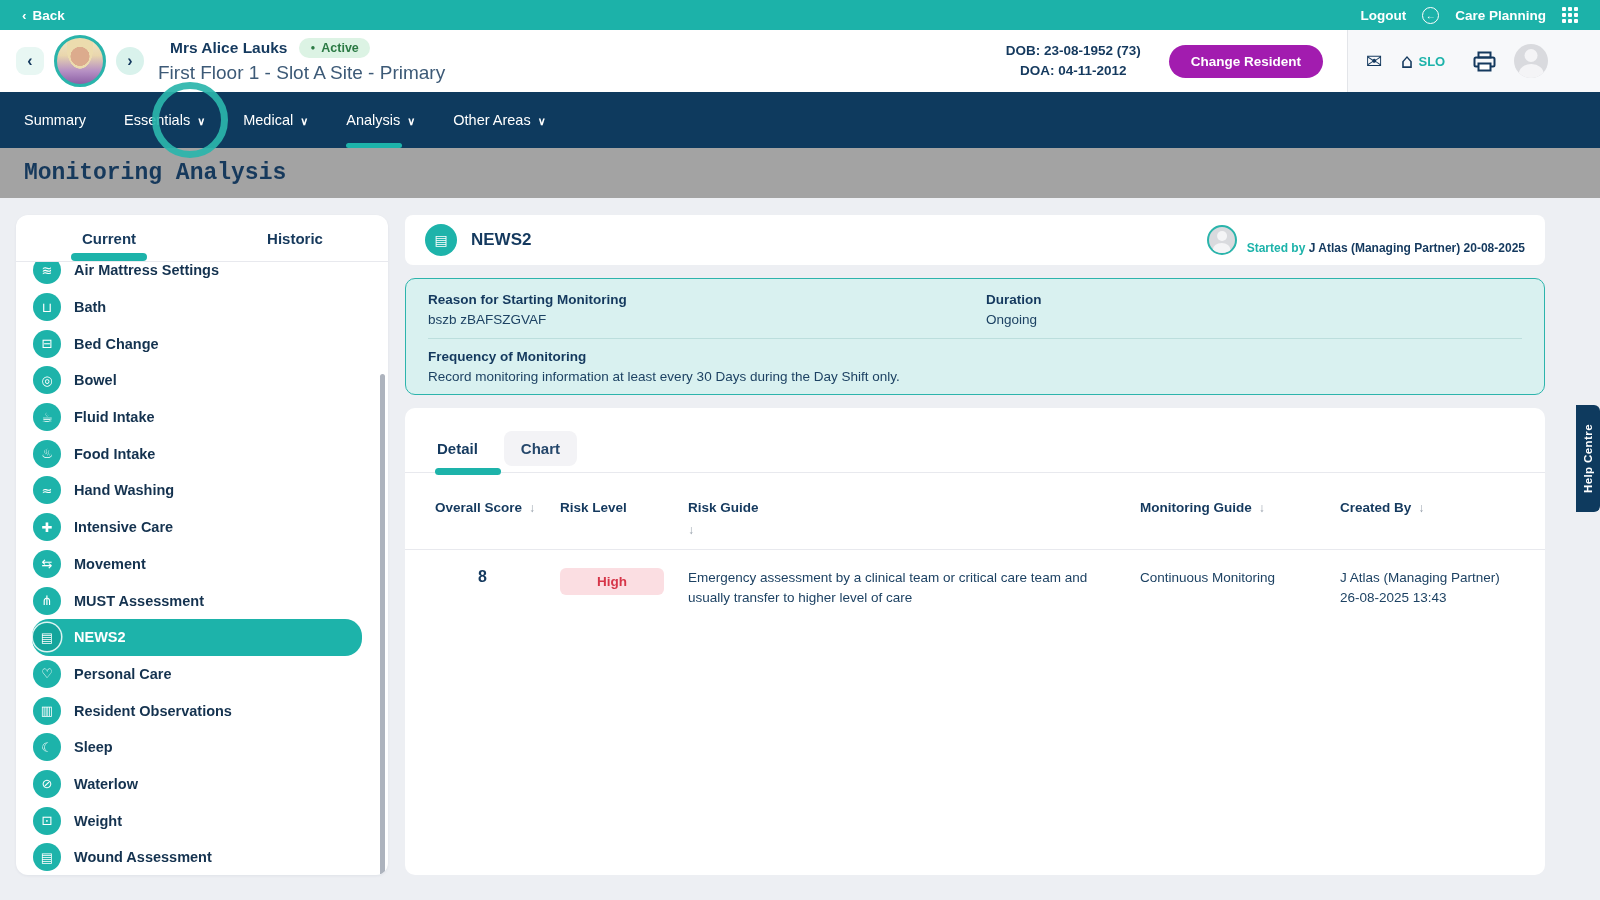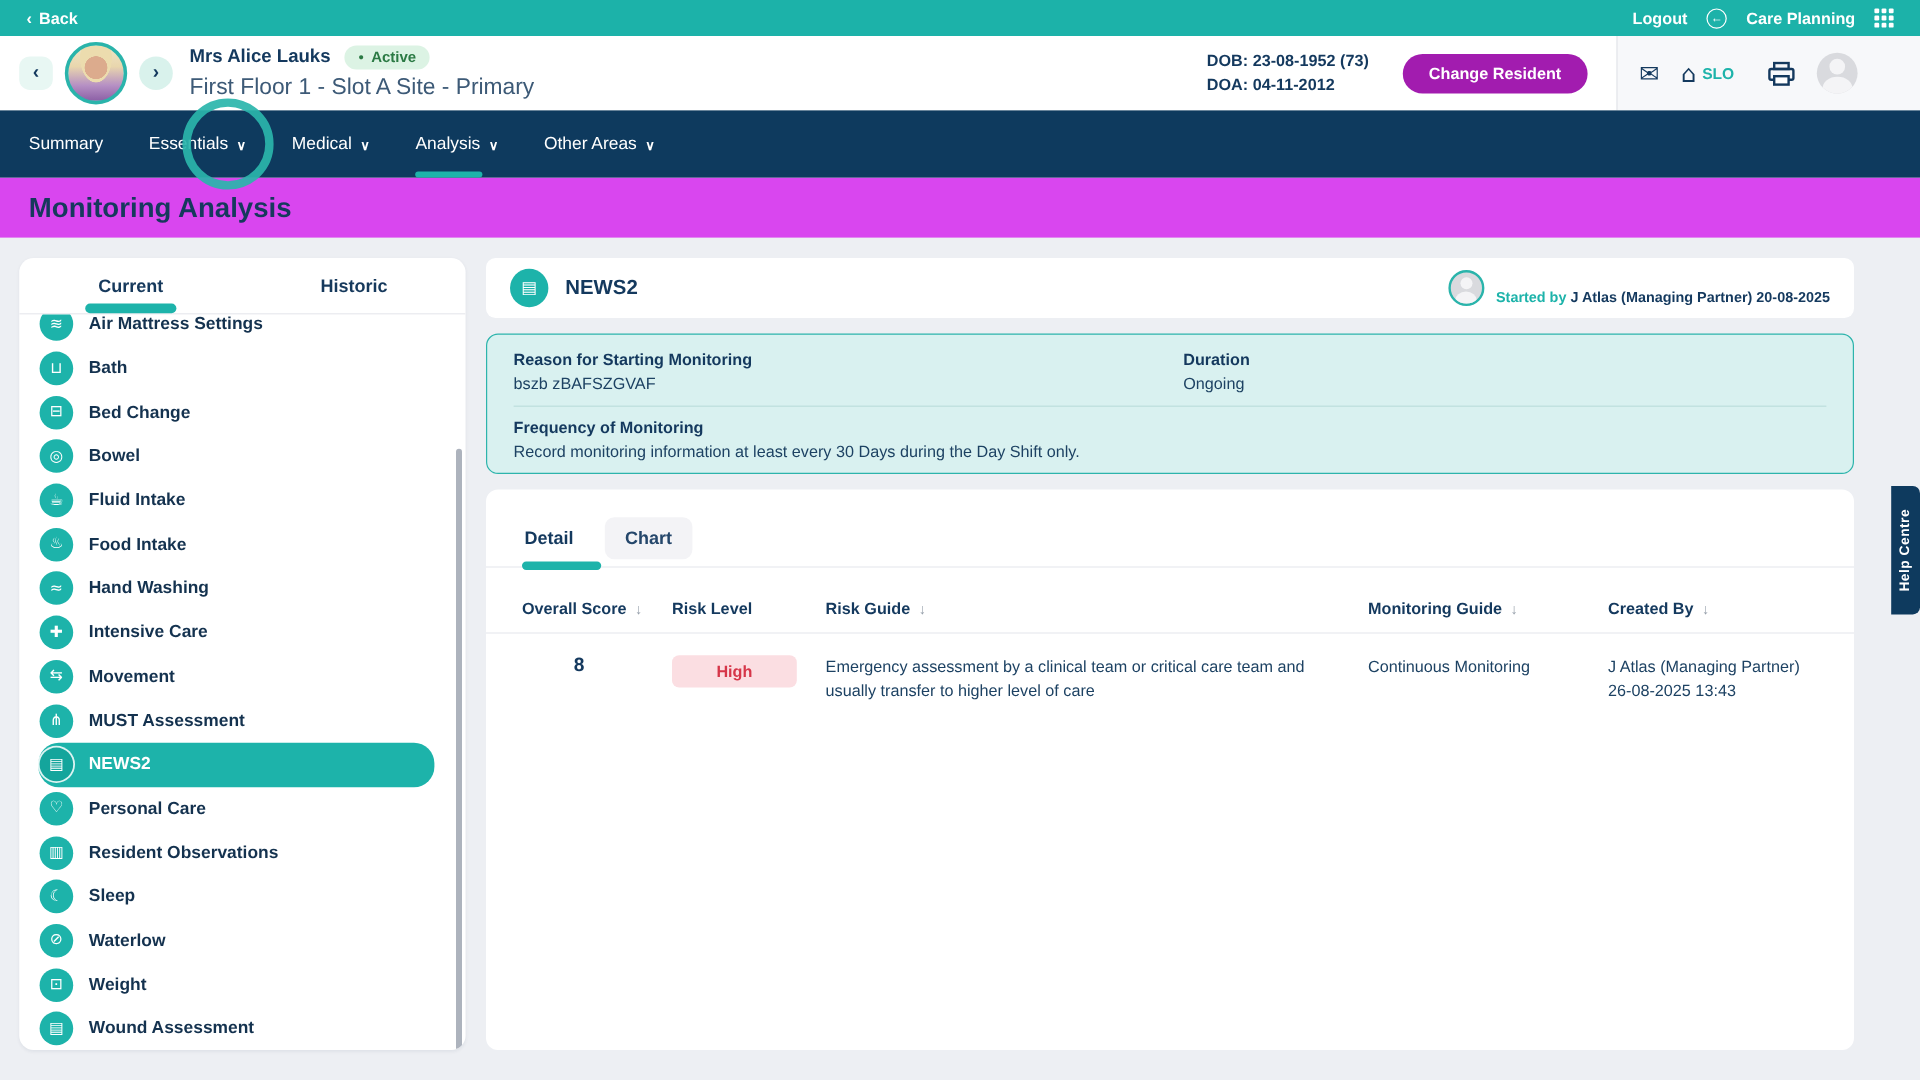--- a/index.html
+++ b/index.html
@@ -20,46 +20,46 @@
   .res-header { position:absolute; left:0; top:30px; width:1600px; height:62px; background:#fff; display:flex; align-items:center; padding:0 0 0 16px; z-index:10; }
   .nav-sq { width:28px; height:28px; background:#e8f7f3; border-radius:9px; display:flex; align-items:center; justify-content:center; font-size:16px; font-weight:700; color:#14395e; cursor:pointer; }
   .avatar-photo { width:52px; height:52px; border-radius:50%; border:3px solid #2ab4ab; margin:0 10px;
       background:
         radial-gradient(circle at 50% 40%, #dcab8d 0 26%, rgba(0,0,0,0) 27%),
         radial-gradient(ellipse at 50% 22%, #ecdcae 0 40%, rgba(0,0,0,0) 41%),
         linear-gradient(180deg,#f0e6c8 0%, #e9d6ad 38%, #b690c4 72%, #8c60a6 100%); }
   .nav-ci { width:28px; height:28px; background:#d9f2ec; border-radius:50%; display:flex; align-items:center; justify-content:center; font-size:16px; font-weight:700; color:#14395e; cursor:pointer; }
   .res-info { margin-left:14px; }
   .res-name-row { display:flex; align-items:center; gap:12px; }
-  .res-name { font-size:15.5px; font-weight:700; color:#14395e; }
+  .res-name { font-size:15.5px; font-weight:700; color:#14395e;margin-left:12px; }
   .status-badge { background:#dcf3e4; color:#2b7a44; border-radius:12px; padding:3px 11px; font-size:12.5px; font-weight:600; display:flex; align-items:center; gap:6px; }
   .status-badge .dot { font-size:8px; line-height:1; }
   .res-loc { font-size:19px; color:#3d5a77; margin-top:4px; }
   .res-right { margin-left:auto; display:flex; align-items:center; }
-  .dob-block { font-size:13.5px; font-weight:600; color:#14395e; line-height:1.45; text-align:left; margin-right:28px; }
+  .dob-block { font-size:13.5px; font-weight:600; color:#14395e; line-height:1.45; text-align:center; margin-right:28px; }
   .change-btn { background:#a21caf; color:#fff; border:none; border-radius:18px; padding:9px 22px; font-size:13.5px; font-weight:600; cursor:pointer; font-family:inherit; margin-right:24px; }
   .icons-strip { width:253px; height:62px; background:#f7f8fa; border-left:1px solid #e3e5e9; display:flex; align-items:center; gap:18px; padding:0 18px; }
   .hicon { font-family:"DejaVu Sans", sans-serif; font-size:20px; color:#14395e; cursor:pointer; line-height:1; }
   .home-group { display:flex; align-items:center; gap:5px; cursor:pointer; }
   .slo { color:#1db3aa; font-size:13px; font-weight:700; }
   .print-svg { cursor:pointer; margin-left:10px; }
   .person { background:#d9dade; border-radius:50%; position:relative; overflow:hidden; flex:none; }
   .person::before { content:""; position:absolute; top:16%; left:50%; transform:translateX(-50%); width:38%; height:38%; background:#f4f4f6; border-radius:50%; }
   .person::after  { content:""; position:absolute; top:60%; left:50%; transform:translateX(-50%); width:72%; height:58%; background:#f4f4f6; border-radius:50%; }
   .user-avatar { width:34px; height:34px; cursor:pointer; }
 
   
   .navbar { position:absolute; left:0; top:92px; width:1600px; height:56px; background:#0e3a5e; display:flex; align-items:center; padding:0 24px; gap:38px; z-index:10; }
   .nav-item { color:#fff; font-size:14.5px; font-weight:500; display:flex; align-items:center; gap:7px; cursor:pointer; height:100%; position:relative; }
   .nav-item .dd { font-size:11px; font-weight:700; margin-top:2px; }
   .nav-item.active::after { content:""; position:absolute; left:0; bottom:0; width:56px; height:5px; background:#1db3aa; border-radius:3px; }
   .click-ring { position:absolute; left:152px; top:82px; width:76px; height:76px; border:7px solid rgba(42,181,171,.92); border-radius:50%; z-index:30; pointer-events:none; }
 
   
-  .title-band { position:absolute; left:0; top:148px; width:1600px; height:50px; background:#d946ef; display:flex; align-items:center; padding:0 24px; }
+  .title-band { position:absolute; left:0; top:148px; width:1600px; height:50px; background:#a3a3a3; display:flex; align-items:center; padding:0 24px;font-family:Liberation Mono, monospace; }
   .page-title { font-size:23px; font-weight:700; color:#16395c; }
 
   
   .sidebar { position:absolute; left:16px; top:215px; width:372px; height:660px; background:#fff; border-radius:12px; box-shadow:0 1px 3px rgba(20,40,70,.06); overflow:hidden; }
   .sb-tabs { height:47px; display:flex; border-bottom:1px solid #e8e9ee; }
   .sb-tab { flex:1; text-align:center; line-height:47px; font-size:15px; font-weight:600; color:#16395c; cursor:pointer; position:relative; }
   .sb-tab.active::after { content:""; position:absolute; left:50%; transform:translateX(-50%); bottom:0; width:76px; height:8px; background:#1db3aa; border-radius:5px; }
   .sb-list { position:relative; height:612px; overflow:hidden; padding-top:0; }
   .sb-inner { margin-top:-10px; }
   .sb-item { height:36.7px; display:flex; align-items:center; margin:0 26px 0 16px; padding-left:1px; border-radius:17px; cursor:pointer; }
@@ -91,21 +91,21 @@
   .main-card { position:absolute; left:405px; top:408px; width:1140px; height:467px; background:#fff; border-radius:10px; }
   .tabs-row { position:relative; padding:17px 0 0 30px; display:flex; align-items:center; gap:24px; height:64px; }
   .tab-detail { font-size:15px; font-weight:600; color:#14395e; padding:8px 2px; cursor:pointer; }
   .tab-chart { font-size:15px; font-weight:700; color:#25476b; background:#f3f3f6; border-radius:8px; padding:9px 17px; cursor:pointer; }
   .tabs-divider { position:absolute; left:405px; top:472px; width:1140px; height:1px; background:#e8e9ee; }
   .detail-underline { position:absolute; left:435px; top:468px; width:66px; height:7px; background:#1db3aa; border-radius:4px; z-index:2; }
 
   .thead { display:flex; padding-left:30px; margin-top:28px; }
   .th { font-size:13.5px; font-weight:600; color:#14395e; display:flex; align-items:flex-start; gap:7px; }
   .th .arr { color:#98a1ac; font-size:12px; margin-top:1px; }
-  .c1 { width:125px; } .c2 { width:128px; } .c3 { width:452px; } .c4 { width:200px; } .c5 { width:200px; }
+  .c1 { width:125px; } .c2 { width:128px; } .c3 { width:452px;flex-direction:column; } .c4 { width:200px; } .c5 { width:200px; }
   .head-divider { margin:12px 0 0 0; border-top:1px solid #e8e9ee; }
   .trow { display:flex; padding-left:30px; margin-top:18px; align-items:flex-start; }
   .score { text-align:center; font-size:16px; font-weight:700; color:#14395e; padding-right:30px; }
   .risk-badge { width:104px; height:27px; background:#fbdee2; color:#d63649; border-radius:6px; font-size:13.5px; font-weight:600;
                 display:flex; align-items:center; justify-content:center; }
   .cell-text { font-size:13.5px; color:#1d4263; line-height:1.45; padding-right:30px; }
 
   .help-tab { position:absolute; left:1576px; top:405px; width:24px; height:107px; background:#0e3a5e; border-radius:6px 0 0 6px;
               color:#fff; display:flex; align-items:center; justify-content:center; cursor:pointer;
               writing-mode:vertical-rl; transform:rotate(180deg); font-size:11.5px; font-weight:600; letter-spacing:.4px; }

